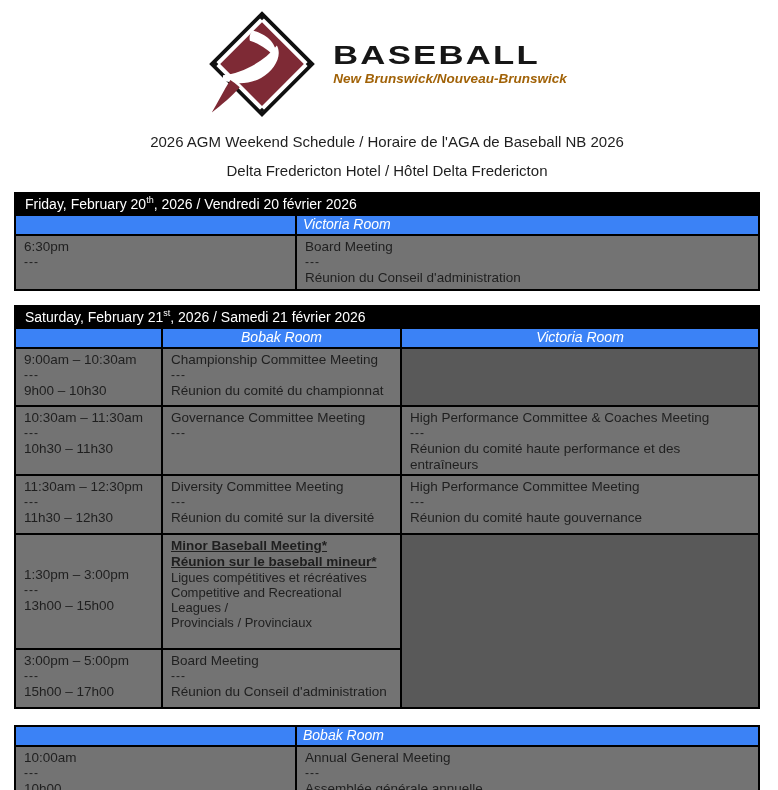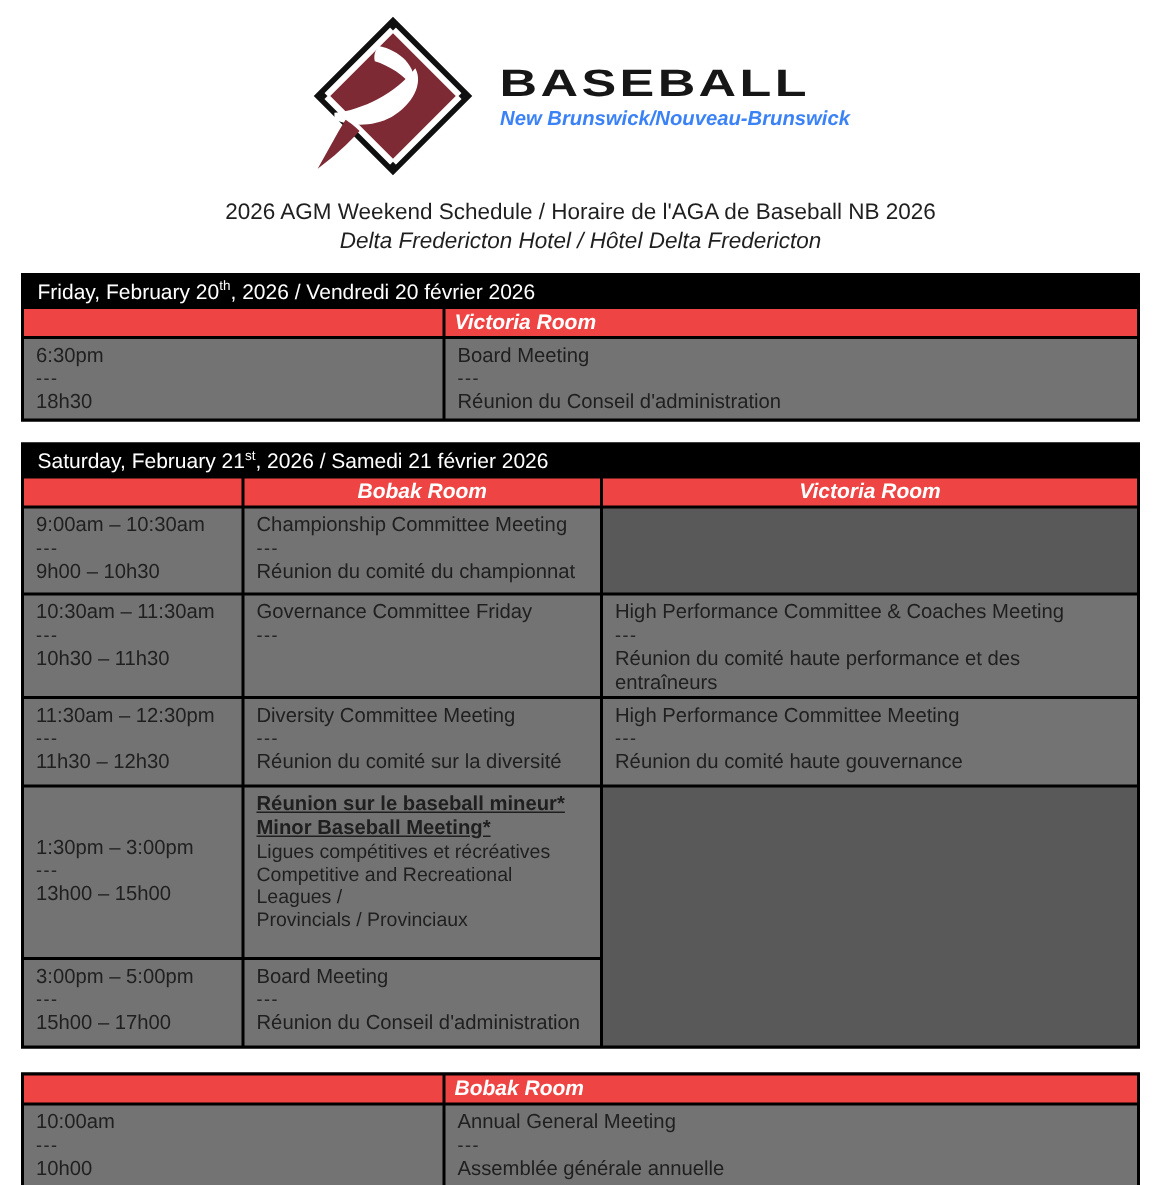--- a/index.html
+++ b/index.html
@@ -16,46 +16,46 @@
     display:flex;justify-content:center;align-items:flex-start;
   }
   .logo-diamond{width:110px;height:106px;flex:0 0 auto;overflow:visible;}
   .logo-text{margin-left:16px;padding-top:30px;}
   .brand{
     font-weight:800;font-size:31px;line-height:28px;letter-spacing:2px;
     color:#161616;transform:scaleX(1.12) scaleY(0.82);transform-origin:left center;
     white-space:nowrap;
   }
   .tagline{
-    font-style:italic;font-weight:700;font-size:13.5px;color:#3b82f6;
+    font-style:italic;font-weight:700;font-size:13.5px;color:#a16207;
     margin-top:1px;white-space:nowrap;
   }
 
   
   .title1{margin-top:14px;text-align:center;font-size:15px;line-height:19px;}
-  .title2{text-align:center;font-size:15px;line-height:19px;font-style:italic;}
+  .title2{margin-top:10px;text-align:center;font-size:15px;line-height:19px;}
 
   
   .tbl{
     display:grid;background:#000;border:2px solid #000;gap:2px;
     margin-top:12px;
   }
   .tbl.two{grid-template-columns:279px 1fr;}
   .tbl.three{grid-template-columns:145px 237px 1fr;}
   .tbl.sat{margin-top:14px;}
   .tbl.sun{margin-top:16px;}
 
   .daterow{
     grid-column:1/-1;background:#000;color:#fff;
     font-size:14px;line-height:17px;padding:2px 4px 1px 9px;
   }
   .daterow sup{font-size:9px;line-height:0;}
 
   .roomcell{
-    background:#ef4444;color:#fff;font-weight:700;font-style:italic;
+    background:#3b82f6;color:#fff;font-weight:400;font-style:italic;
     font-size:14px;line-height:15px;padding:1px 0 2px 0;
   }
   .roomcell.left-lab{padding-left:6px;}
   .roomcell.centered{text-align:center;}
 
   .cell{
     background:#737373;padding:3px 8px 1px 8px;
     font-size:13.5px;line-height:16px;
   }
   .cell.min{min-height:49px;}
@@ -95,21 +95,20 @@
   <div class="tbl two">
     <div class="daterow">
       <span>Friday, February 20</span><sup>th</sup><span>, 2026 / Vendredi 20 février 2026</span>
     </div>
     <div class="roomcell"></div>
     <div class="roomcell left-lab">Victoria Room</div>
 
     <div class="cell min">
       <div>6:30pm</div>
       <div class="sep">---</div>
-      <div>18h30</div>
     </div>
     <div class="cell min">
       <div>Board Meeting</div>
       <div class="sep">---</div>
       <div>Réunion du Conseil d'administration</div>
     </div>
   </div>
 
   <div class="tbl three sat">
     <div class="daterow">
@@ -130,21 +129,21 @@
       <div>Réunion du comité du championnat</div>
     </div>
     <div class="cell gray"></div>
 
     <div class="cell" style="min-height:53px">
       <div>10:30am – 11:30am</div>
       <div class="sep">---</div>
       <div>10h30 – 11h30</div>
     </div>
     <div class="cell">
-      <div>Governance Committee Friday</div>
+      <div>Governance Committee Meeting</div>
       <div class="sep">---</div>
     </div>
     <div class="cell">
       <div>High Performance Committee &amp; Coaches Meeting</div>
       <div class="sep">---</div>
       <div>Réunion du comité haute performance et des entraîneurs</div>
     </div>
 
     <div class="cell" style="min-height:53px">
       <div>11:30am – 12:30pm</div>
@@ -161,22 +160,22 @@
       <div class="sep">---</div>
       <div>Réunion du comité haute gouvernance</div>
     </div>
 
     <div class="cell vpad" style="min-height:80px">
       <div>1:30pm – 3:00pm</div>
       <div class="sep">---</div>
       <div>13h00 – 15h00</div>
     </div>
     <div class="cell">
+      <div class="bold-u">Minor Baseball Meeting*</div>
       <div class="bold-u">Réunion sur le baseball mineur*</div>
-      <div class="bold-u">Minor Baseball Meeting*</div>
       <div class="desc">Ligues compétitives et récréatives</div>
       <div class="desc">Competitive and Recreational Leagues /</div>
       <div class="desc">Provincials / Provinciaux</div>
     </div>
     <div class="cell gray span2"></div>
 
     <div class="cell" style="min-height:53px">
       <div>3:00pm – 5:00pm</div>
       <div class="sep">---</div>
       <div>15h00 – 17h00</div>

